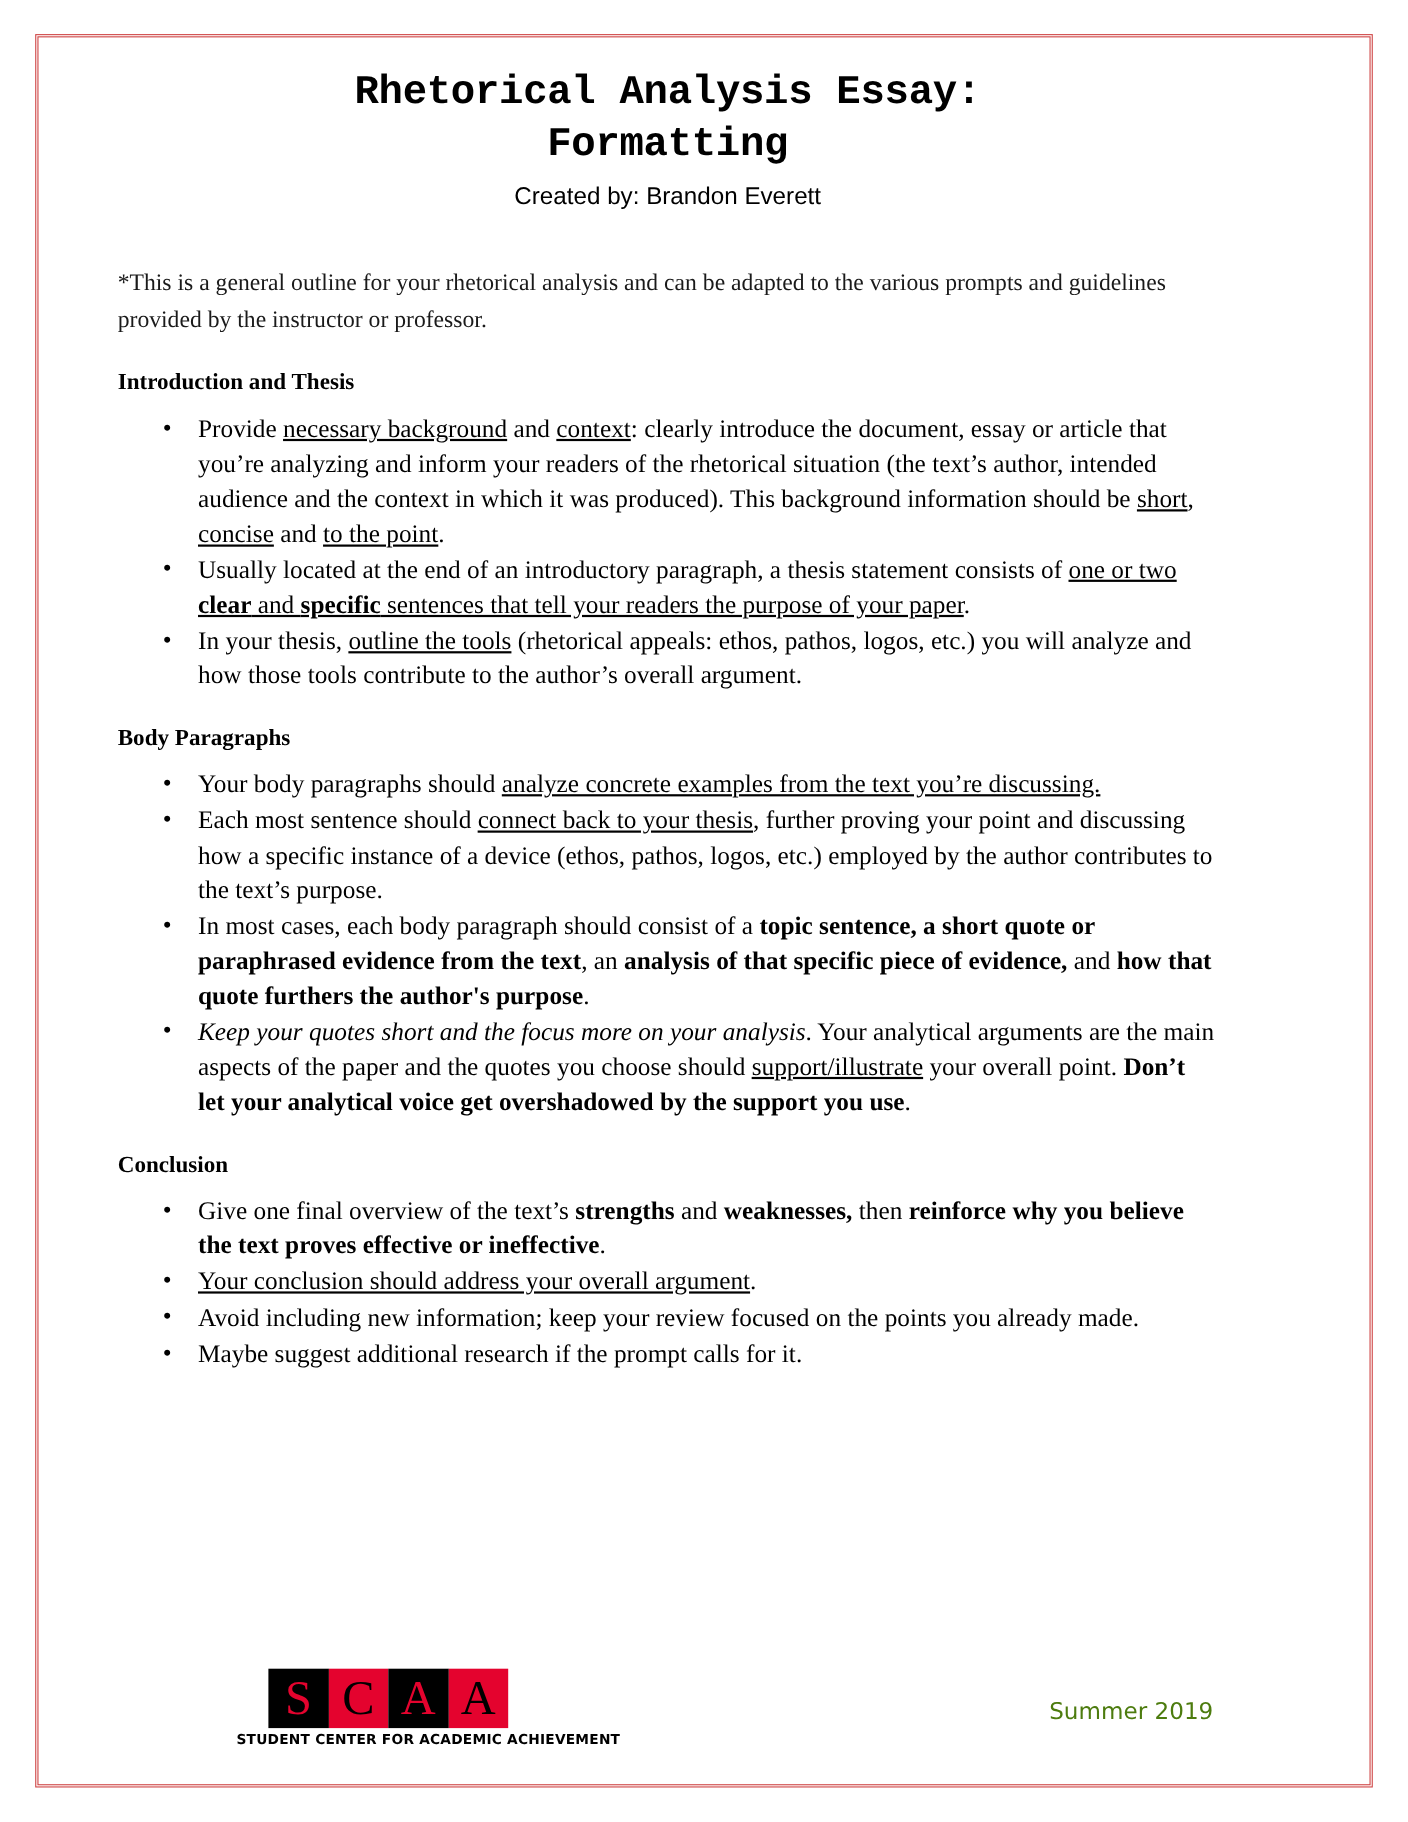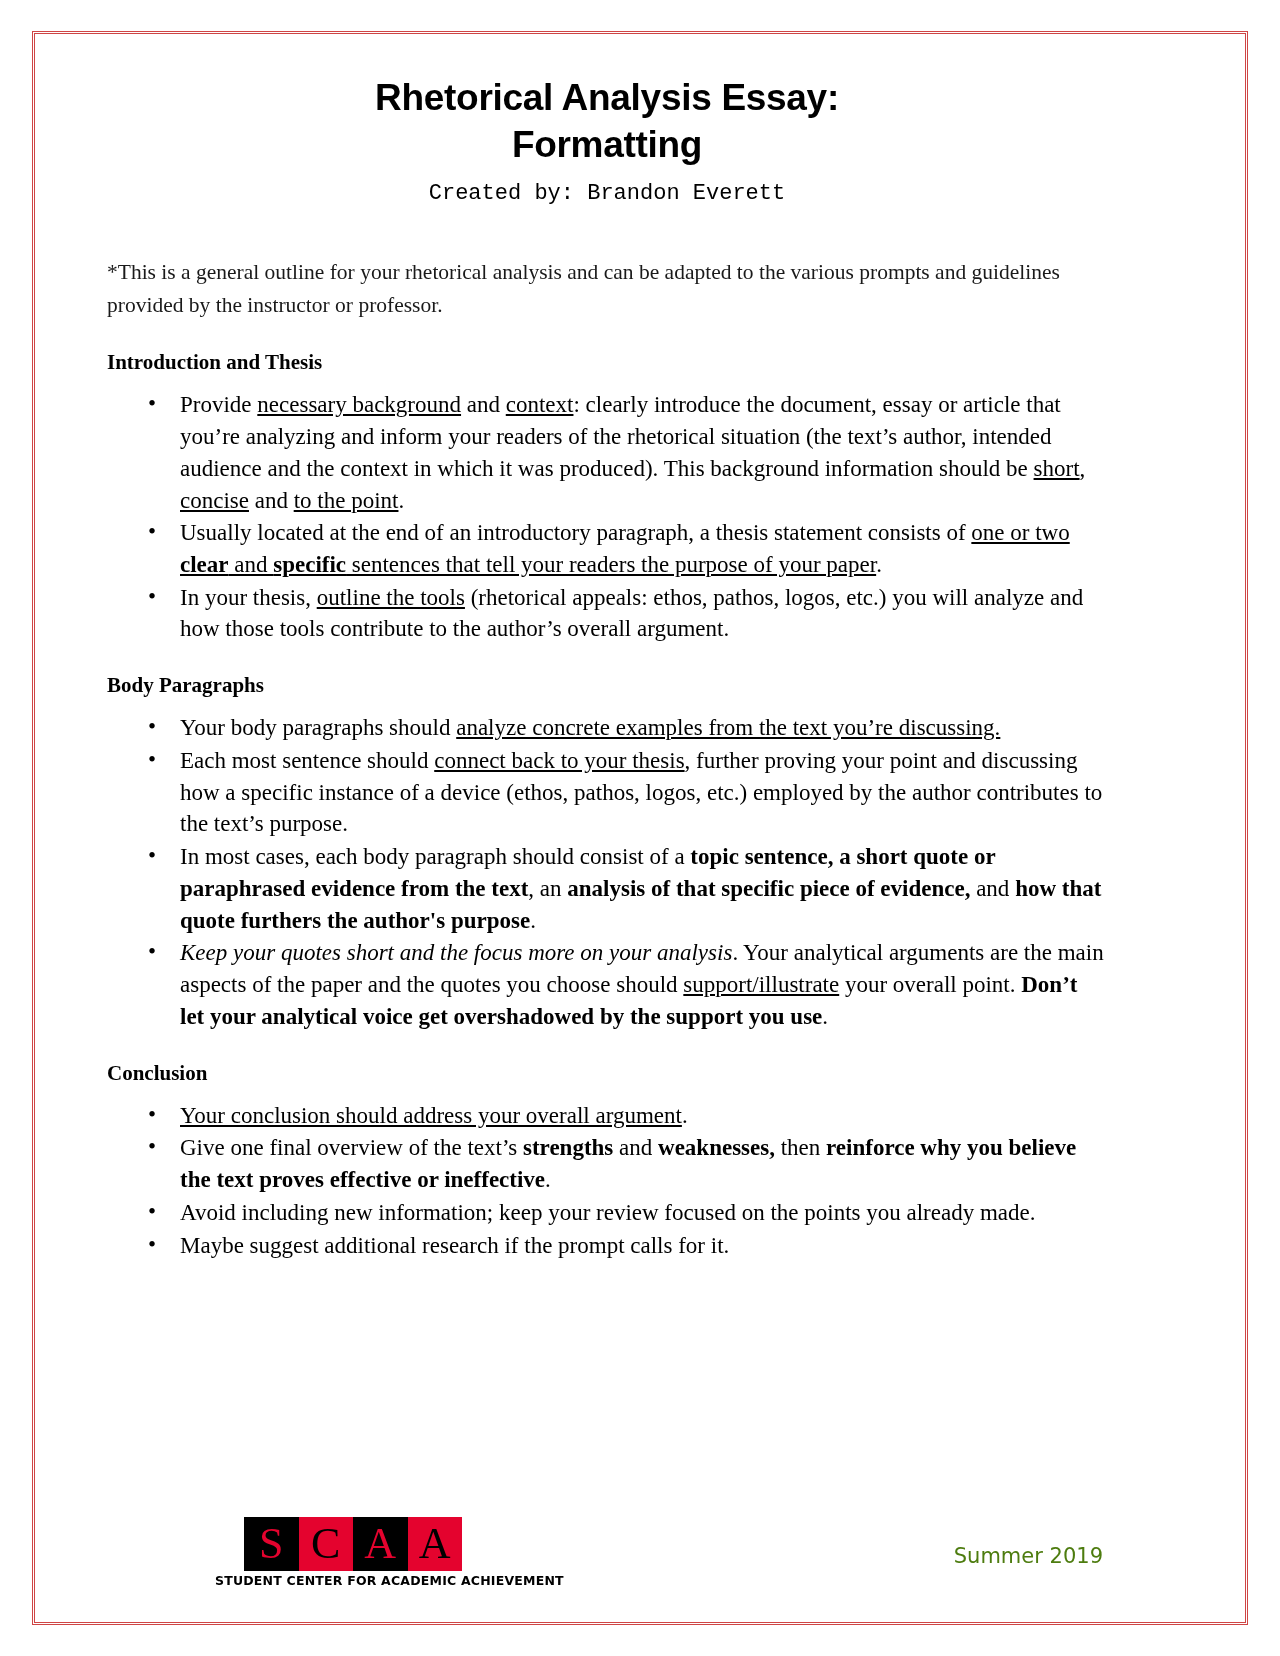--- a/index.html
+++ b/index.html
@@ -29,31 +29,31 @@
   }
   .content {
     position: absolute;
     left: 107px;
     top: 62px;
     width: 1000px;
   }
 
   .doc-title {
     text-align: center;
-    font-family: Liberation Sans, sans-serif;
+    font-family: Liberation Mono, monospace;
     font-weight: bold;
     font-size: 37px;
     line-height: 1.28;
     color: #000;
-    margin: 12px;
+    margin: 0;
     letter-spacing: -0.3px;
   }
   .doc-byline {
     text-align: center;
-    font-family: Liberation Mono, monospace;
+    font-family: Liberation Sans, sans-serif;
     font-size: 22px;
     color: #000;
     margin: 8px 0 0 0;
   }
 
   .intro-note {
     font-size: 21.5px;
     line-height: 1.55;
     color: #1a1a1a;
     margin: 50px 0 0 0;
@@ -177,23 +177,23 @@
 
       <li><span>Each most sentence should </span><u>connect back to your thesis</u><span>, further proving your point and discussing how a specific instance of a device (ethos, pathos, logos, etc.) employed by the author contributes to the text’s purpose.</span></li>
 
       <li><span>In most cases, each body paragraph should consist of a </span><b>topic sentence, a short quote or paraphrased evidence from the text</b><span>, an </span><b>analysis of that specific piece of evidence,</b><span> and </span><b>how that quote furthers the author's purpose</b><span>.</span></li>
 
       <li><i>Keep your quotes short and the focus more on your analysis</i><span>. Your analytical arguments are the main aspects of the paper and the quotes you choose should </span><u>support/illustrate</u><span> your overall point. </span><b>Don’t let your analytical voice get overshadowed by the support you use</b><span>.</span></li>
     </ul>
 
     <h2 class="section-heading">Conclusion</h2>
     <ul class="bullets">
+      <li><span>Give one final overview of the text’s </span><b>strengths</b><span> and </span><b>weaknesses,</b><span> then </span><b>reinforce why you believe the text proves effective or ineffective</b><span>.</span></li>
+
       <li><u>Your conclusion should address your overall argument</u><span>.</span></li>
-
-      <li><span>Give one final overview of the text’s </span><b>strengths</b><span> and </span><b>weaknesses,</b><span> then </span><b>reinforce why you believe the text proves effective or ineffective</b><span>.</span></li>
 
       <li><span>Avoid including new information; keep your review focused on the points you already made.</span></li>
 
       <li><span>Maybe suggest additional research if the prompt calls for it.</span></li>
     </ul>
 
   </div>
 
   <div class="footer">
 

